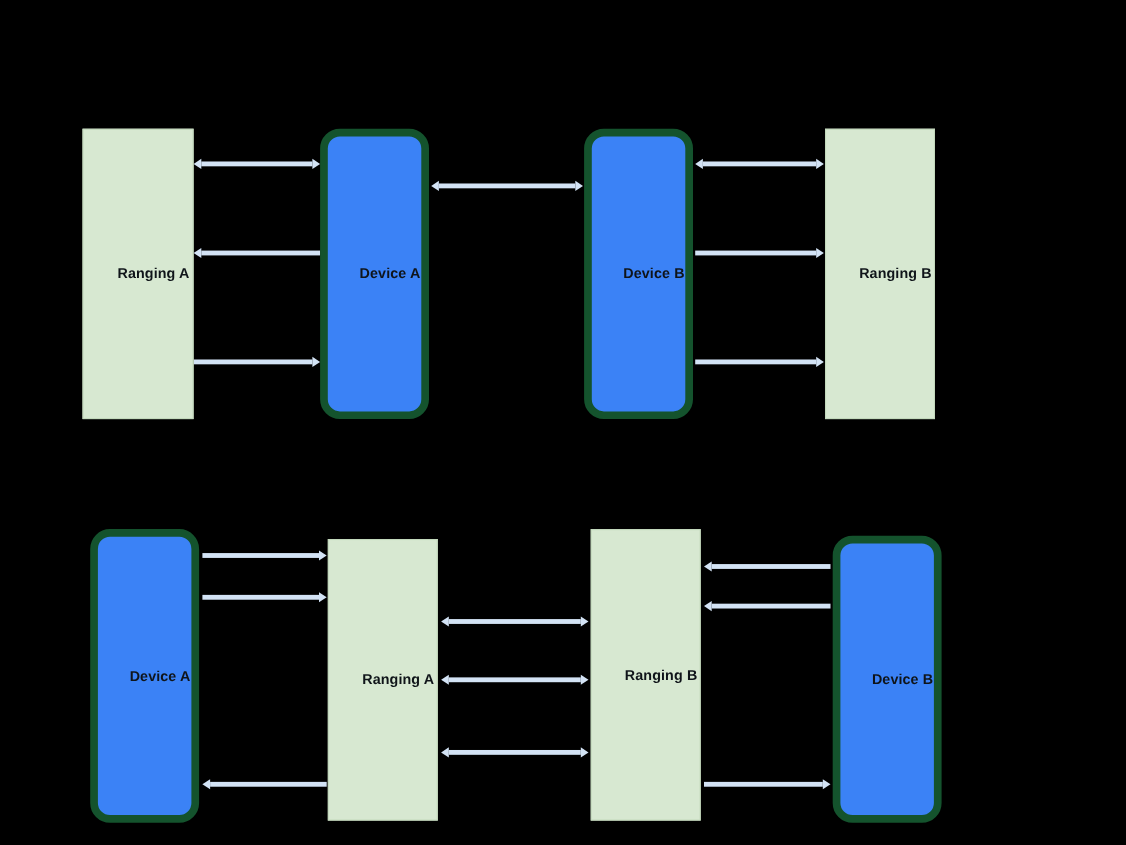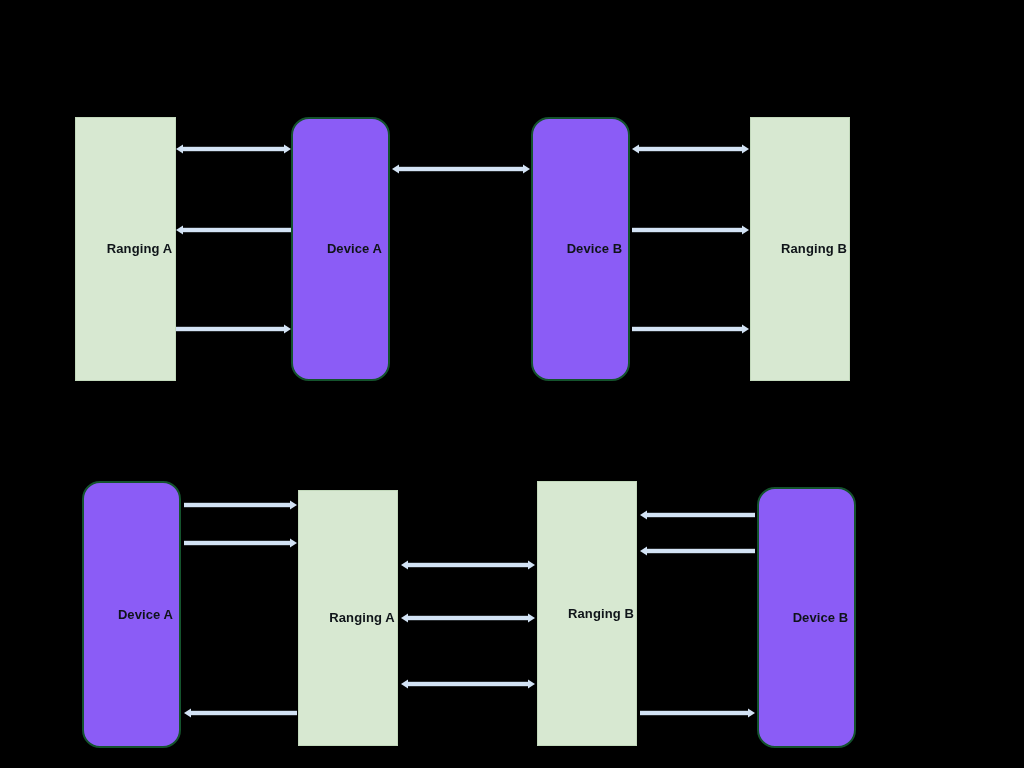--- a/index.html
+++ b/index.html
@@ -33,22 +33,22 @@
     font-family: "Liberation Sans", sans-serif;
     line-height: 1.2;
     letter-spacing: 0.1px;
   }
   .node.green {
     background: #d7e8d1;
     border: 1px solid #c3d9bc;
     border-radius: 0;
   }
   .node.blue {
-    background: #8b5cf6;
-    border: 2px solid #14532d;
+    background: #3b82f6;
+    border: 7px solid #14532d;
     border-radius: 18px;
   }
   .node .label {
     display: block;
     pointer-events: none;
     padding-left: 28px;
   }
   .edge {
     position: absolute;
     height: 14px;

